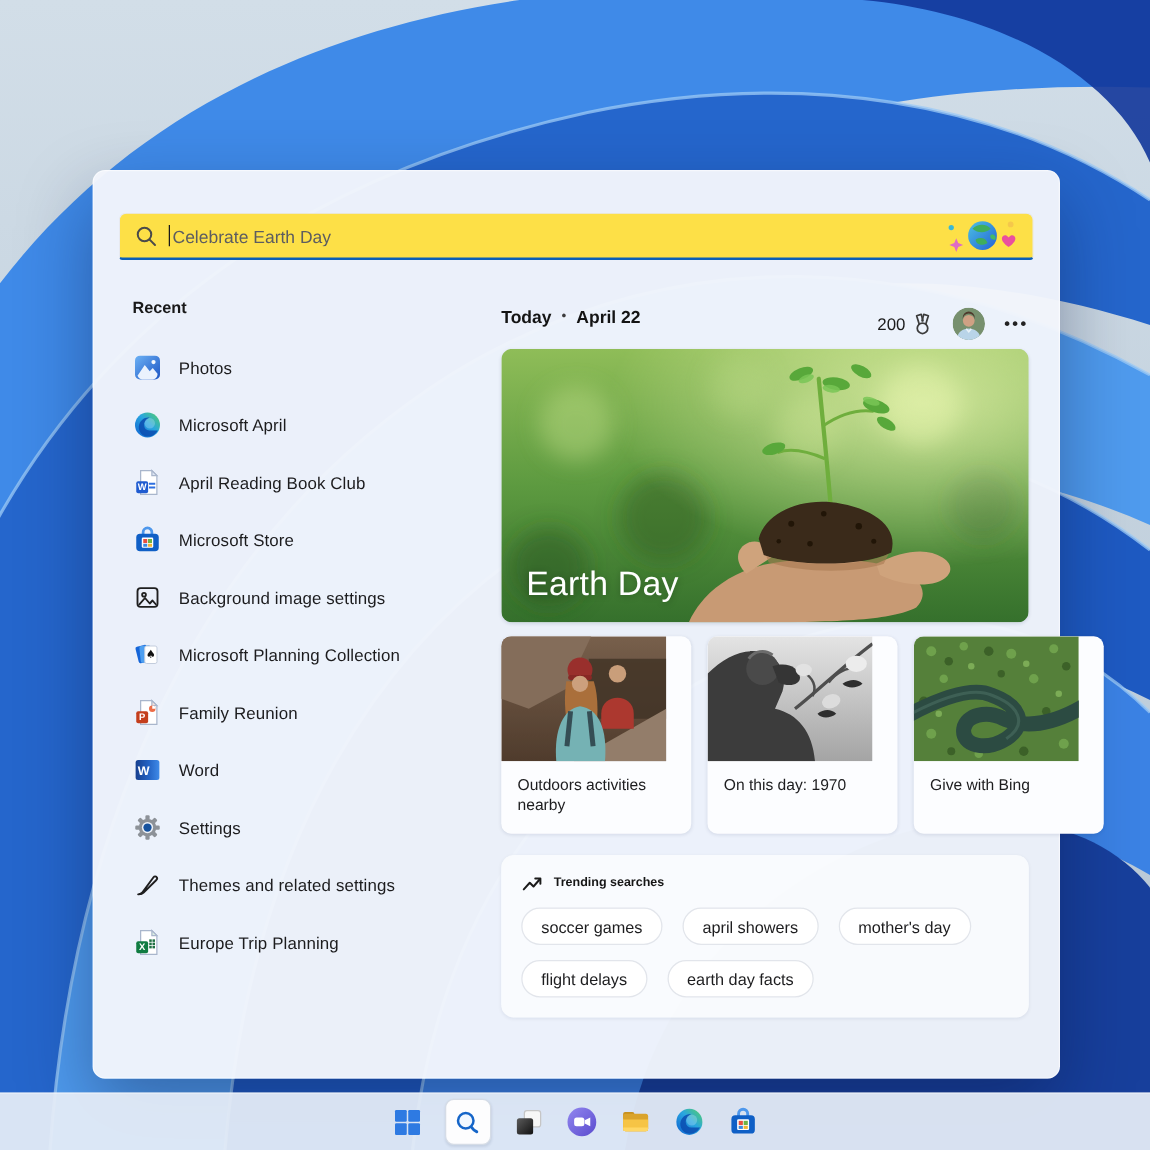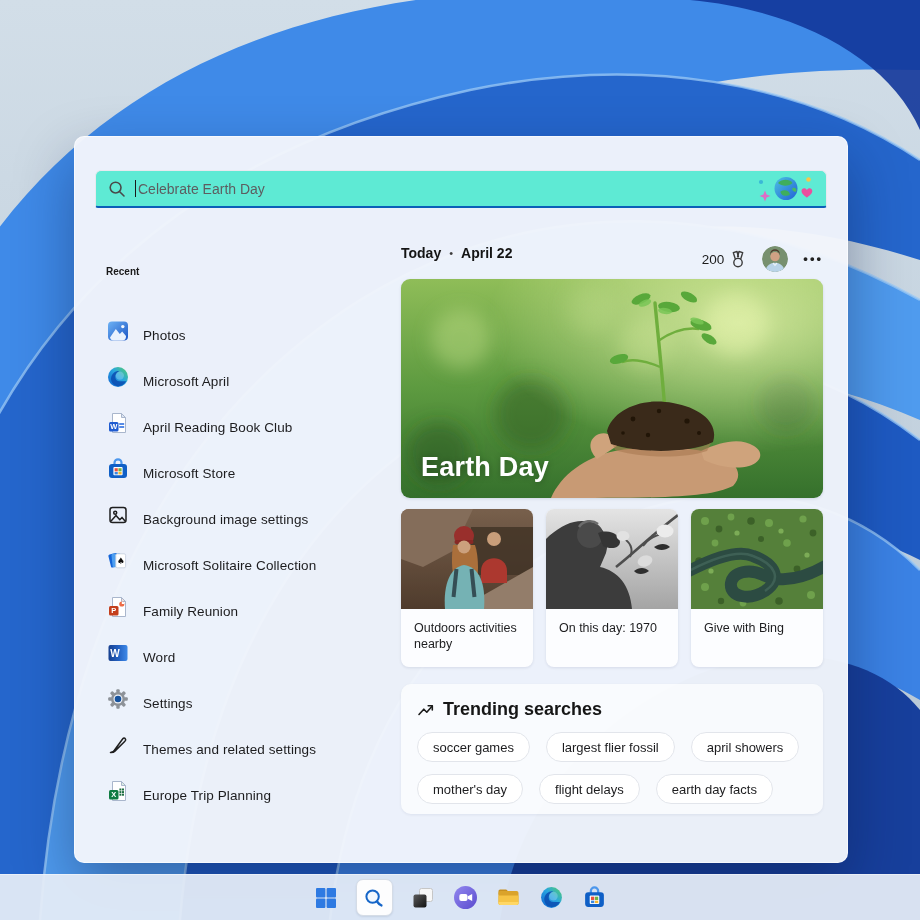--- a/index.html
+++ b/index.html
@@ -15,71 +15,71 @@
   
   .search-window{
     position:absolute;left:74px;top:136px;width:772px;height:725px;z-index:2;
     background:rgba(242,245,251,0.97);
     border:1px solid rgba(255,255,255,0.55);
     border-radius:10px;
     box-shadow:0 24px 58px rgba(8,20,60,0.38);
   }
   .searchbox{
     position:absolute;left:20px;right:20px;top:33px;height:38px;
-    background:#5eead4;border:1px solid #e7e9ef;
+    background:#fde047;border:1px solid #e7e9ef;
     border-bottom:2.5px solid #0b5fb8;
     border-radius:6px 6px 3px 3px;
     display:flex;align-items:center;padding:0 12px;box-sizing:border-box;
   }
   .searchbox .mag{margin-right:9px;flex:0 0 auto;}
   .caret{width:1px;height:17px;background:#1a1a1a;margin-right:2px;}
   .ph{font-size:14px;color:#5d5d60;flex:1 1 auto;white-space:nowrap;overflow:hidden;}
   .earthart{flex:0 0 auto;}
 
   
   .sidebar{position:absolute;left:31px;top:101px;width:285px;}
-  .recent-heading{font-size:10px;font-weight:bold;color:#191919;line-height:16px;margin-top:26px;}
+  .recent-heading{font-size:13px;font-weight:bold;color:#191919;line-height:16px;}
   .rlist{margin-top:17px;}
-  .ritem{height:46px;display:flex;align-items:flex-end;gap:13px;cursor:default;border-radius:6px;}
+  .ritem{height:46px;display:flex;align-items:center;gap:13px;cursor:default;border-radius:6px;}
   .ricon{width:24px;height:24px;flex:0 0 auto;display:flex;align-items:center;justify-content:center;}
   .rlabel{font-size:13.5px;color:#1c1c1e;letter-spacing:.1px;}
 
   
   .main{position:absolute;left:326px;top:0;width:422px;height:100%;}
   .mheader{position:absolute;left:0;right:0;top:103px;height:26px;display:flex;align-items:center;}
   .mh-left{display:flex;align-items:center;gap:8px;}
   .mh-today,.mh-date{font-size:14px;font-weight:bold;color:#141414;}
   .mh-dot{font-size:11px;color:#3c3c3c;}
   .mh-right{margin-left:auto;display:flex;align-items:center;gap:15px;margin-top:12px;}
   .rewards{display:flex;align-items:center;gap:5px;}
   .rw-points{font-size:13.5px;color:#1c1c1c;}
   .avatar{width:26px;height:26px;border-radius:50%;overflow:hidden;flex:0 0 auto;}
   .menu-dots{font-size:13px;font-weight:bold;color:#222;letter-spacing:2px;line-height:10px;}
 
   .hero{position:absolute;left:0;top:142px;width:422px;height:219px;border-radius:9px;overflow:hidden;box-shadow:0 1px 3px rgba(10,30,70,.12);}
   .hero-title{
-    position:absolute;left:20px;bottom:15px;color:#fff;font-size:27px;font-weight:700;
+    position:absolute;left:20px;bottom:15px;color:#fff;font-size:27px;font-weight:400;
     letter-spacing:.2px;text-shadow:0 1px 6px rgba(0,0,0,.25);
   }
 
   .cards{position:absolute;left:0;top:372px;width:422px;display:flex;gap:13px;}
   .card{
-    width:132px;height:158px;background:#fcfdff;border-radius:8px;overflow:hidden;
+    width:152px;height:158px;background:#fcfdff;border-radius:8px;overflow:hidden;
     box-shadow:0 1px 3px rgba(10,30,70,.10);flex:0 0 auto;
   }
   .cimg{width:132px;height:100px;}
   .clabel{padding:11px 13px 0 13px;font-size:12.5px;line-height:1.3;color:#1d1d1f;}
 
   .trending{
     position:absolute;left:0;top:547px;width:422px;height:130px;box-sizing:border-box;
     background:rgba(251,252,254,0.82);border-radius:10px;padding:15px 16px;
     box-shadow:0 1px 3px rgba(10,30,70,.07);
   }
   .thead{display:flex;align-items:center;gap:9px;}
-  .thead-label{font-size:18px;font-weight:bold;color:#161616;}
+  .thead-label{font-size:10px;font-weight:bold;color:#161616;}
   .pills{margin-top:12px;display:flex;flex-wrap:wrap;gap:12px 16px;}
   .pill{
     height:28px;display:inline-flex;align-items:center;padding:0 15px;
     background:#ffffff;border:1px solid #e2e5eb;border-radius:15px;
     font-size:13px;color:#1d1d1f;white-space:nowrap;
   }
 
   
   .taskbar{
     position:absolute;left:0;right:0;bottom:0;height:45px;z-index:3;
@@ -227,21 +227,21 @@
 
       <div class="ritem">
         <span class="ricon">
           <svg width="24" height="24" viewBox="0 0 24 24">
             <rect x="3.5" y="4.5" width="9" height="13.5" rx="1.5" fill="#1565d8" transform="rotate(-14 8 11)"></rect>
             <rect x="6" y="4.5" width="9" height="13.5" rx="1.5" fill="#4e9ff0" transform="rotate(-6 10.5 11)"></rect>
             <rect x="9.8" y="4.8" width="9.8" height="14" rx="1.5" fill="#ffffff" stroke="#c3cddd" stroke-width="0.8"></rect>
             <text x="14.7" y="14.8" text-anchor="middle" font-family="DejaVu Sans,sans-serif" font-size="9" fill="#111111">♠</text>
           </svg>
         </span>
-        <span class="rlabel">Microsoft Solitaire Collection</span>
+        <span class="rlabel">Microsoft Planning Collection</span>
       </div>
 
       <div class="ritem">
         <span class="ricon">
           <svg width="24" height="24" viewBox="0 0 24 24">
             <path d="M6.5 2.5 H15.5 L19.5 6.5 V21.5 H6.5 Z" fill="#ffffff" stroke="#a9b6cc" stroke-width="1"></path>
             <path d="M15.5 2.5 L19.5 6.5 H15.5 Z" fill="#f4e0da" stroke="#a9b6cc" stroke-width="1"></path>
             <circle cx="15.8" cy="9" r="2.6" fill="#ed6c47"></circle>
             <path d="M15.8 9 V6.4 A2.6 2.6 0 0 1 18.4 9 Z" fill="#ffffff"></path>
             <rect x="3" y="11" width="9.5" height="9.5" rx="1.5" fill="#c43e1c"></rect>
@@ -523,21 +523,20 @@
     <div class="trending">
       <div class="thead">
         <svg width="17" height="15" viewBox="0 0 17 15" fill="none" stroke="#1b1b1b" stroke-width="1.6" stroke-linecap="round" stroke-linejoin="round">
           <path d="M2 12.5 L6.8 7.2 L9.8 10.2 L15 4.2"></path>
           <path d="M11.2 3.8 L15.3 3.8 L15.3 7.9"></path>
         </svg>
         <span class="thead-label">Trending searches</span>
       </div>
       <div class="pills">
         <span class="pill">soccer games</span>
-        <span class="pill">largest flier fossil</span>
         <span class="pill">april showers</span>
         <span class="pill">mother's day</span>
         <span class="pill">flight delays</span>
         <span class="pill">earth day facts</span>
       </div>
     </div>
 
   </div>
 </div>
 

